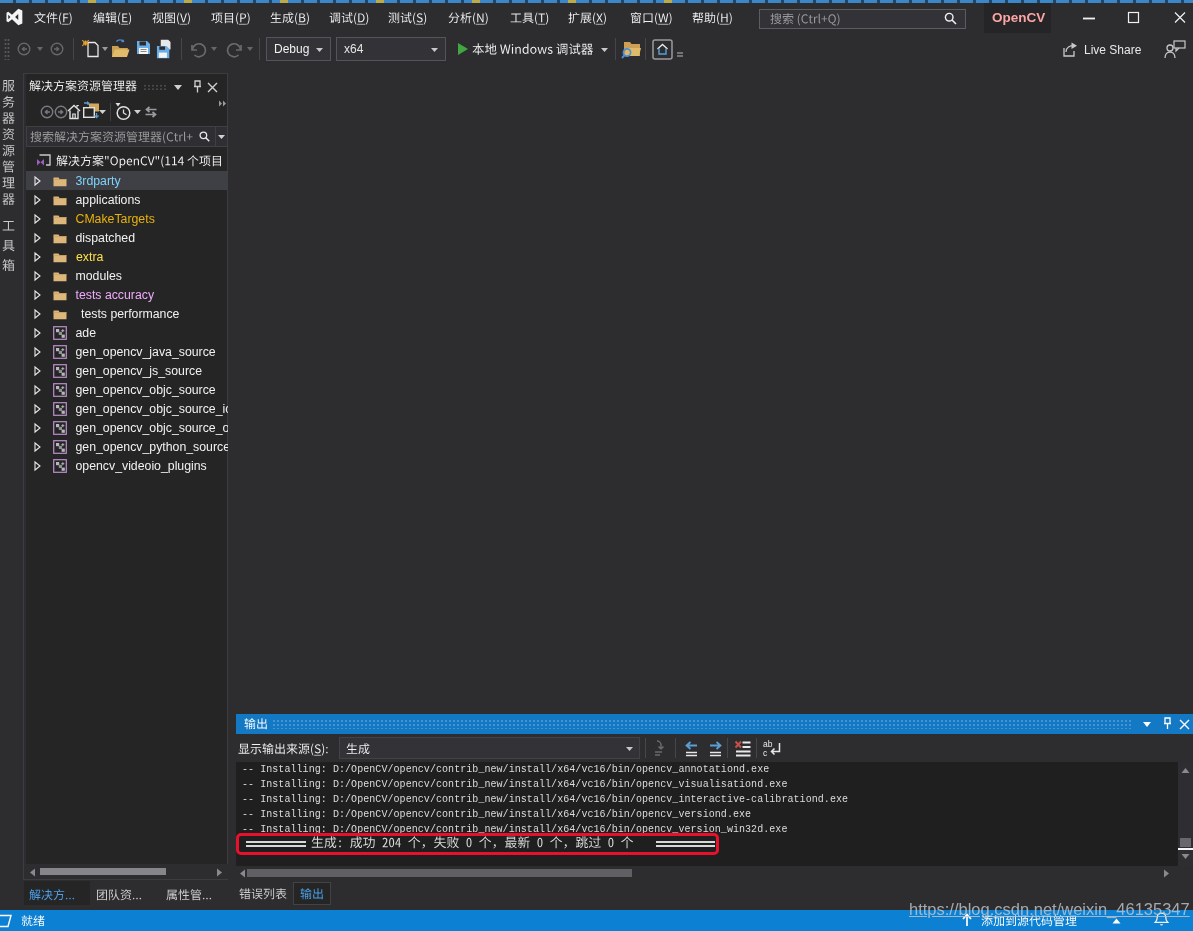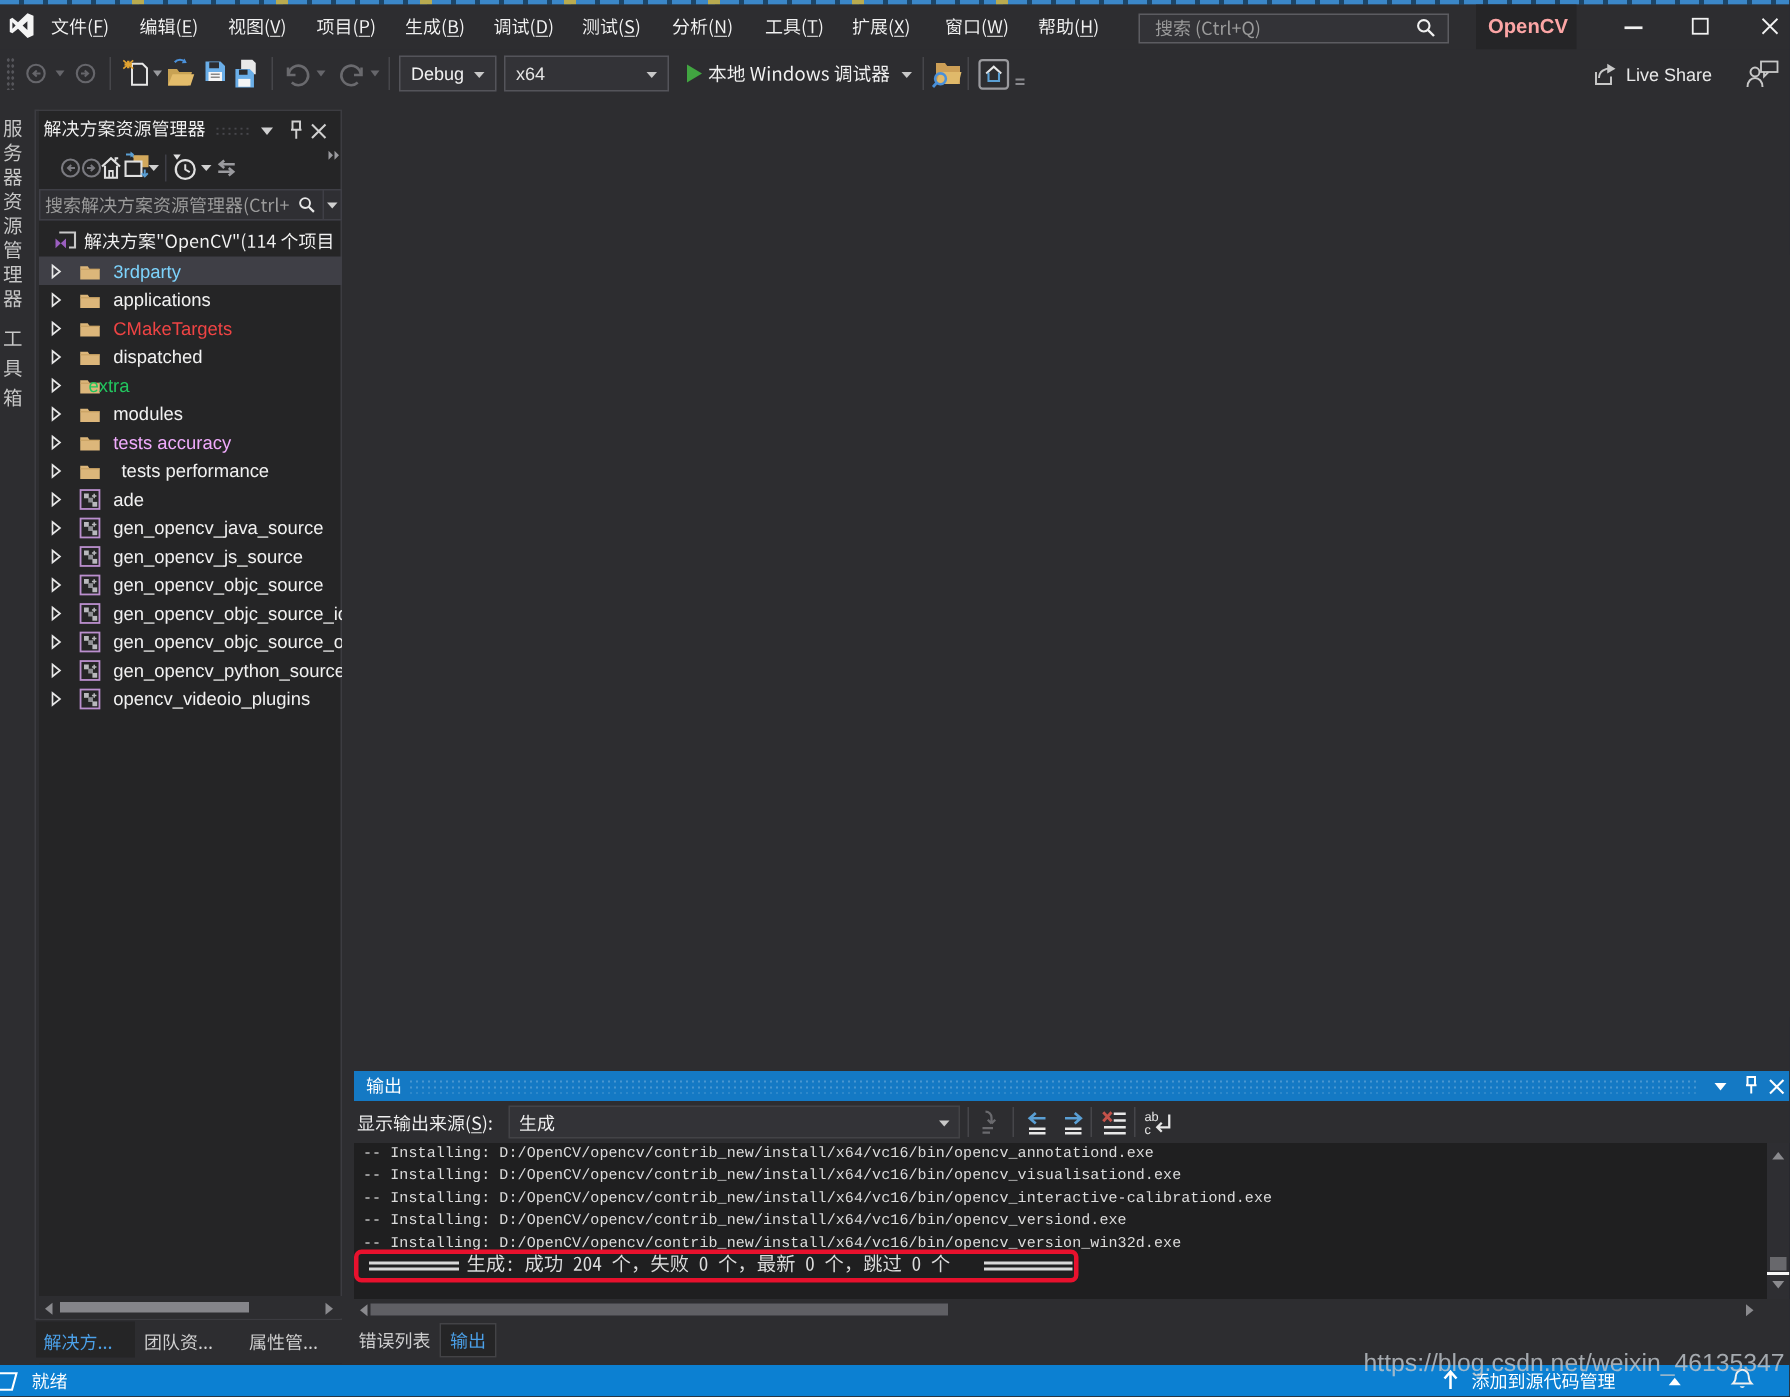--- a/index.html
+++ b/index.html
@@ -578,37 +578,37 @@
       <path d="M0.5 4.5 h13" stroke="#c9a263" stroke-width="0.8"></path>
     </svg>
     <div style="position:absolute;left:75.5px;top:192.5px;font:normal 12.3px/14.8px 'Liberation Sans',sans-serif;color:#f1f1f1;letter-spacing:0.00px;white-space:pre">applications</div>
     <svg class="t" style="left:34px;top:213.5px" width="7" height="10">
       <path d="M1 1 L6 5 L1 9 z" fill="none" stroke="#e8e8e8" stroke-width="1.1"></path>
     </svg>
     <svg class="t" style="left:53px;top:212.5px" width="14" height="12">
       <path d="M0.5 2.5 h5 l1.2 1.8 h6.8 v7 h-13 z" fill="#dcb67a"></path>
       <path d="M0.5 4.5 h13" stroke="#c9a263" stroke-width="0.8"></path>
     </svg>
-    <div style="position:absolute;left:75.5px;top:211.5px;font:normal 12.3px/14.8px 'Liberation Sans',sans-serif;color:#ef4444;letter-spacing:0.00px;white-space:pre">CMakeTargets</div>
+    <div style="position:absolute;left:75.5px;top:211.5px;font:normal 12.3px/14.8px 'Liberation Sans',sans-serif;color:#eab308;letter-spacing:0.00px;white-space:pre">CMakeTargets</div>
     <svg class="t" style="left:34px;top:232.5px" width="7" height="10">
       <path d="M1 1 L6 5 L1 9 z" fill="none" stroke="#e8e8e8" stroke-width="1.1"></path>
     </svg>
     <svg class="t" style="left:53px;top:231.5px" width="14" height="12">
       <path d="M0.5 2.5 h5 l1.2 1.8 h6.8 v7 h-13 z" fill="#dcb67a"></path>
       <path d="M0.5 4.5 h13" stroke="#c9a263" stroke-width="0.8"></path>
     </svg>
     <div style="position:absolute;left:75.5px;top:230.5px;font:normal 12.3px/14.8px 'Liberation Sans',sans-serif;color:#f1f1f1;letter-spacing:0.00px;white-space:pre">dispatched</div>
     <svg class="t" style="left:34px;top:251.5px" width="7" height="10">
       <path d="M1 1 L6 5 L1 9 z" fill="none" stroke="#e8e8e8" stroke-width="1.1"></path>
     </svg>
     <svg class="t" style="left:53px;top:250.5px" width="14" height="12">
       <path d="M0.5 2.5 h5 l1.2 1.8 h6.8 v7 h-13 z" fill="#dcb67a"></path>
       <path d="M0.5 4.5 h13" stroke="#c9a263" stroke-width="0.8"></path>
     </svg>
-    <div style="position:absolute;left:59px;top:249.5px;font:normal 12.3px/14.8px 'Liberation Sans',sans-serif;color:#22c55e;letter-spacing:0.00px;white-space:pre">extra</div>
+    <div style="position:absolute;left:76px;top:249.5px;font:normal 12.3px/14.8px 'Liberation Sans',sans-serif;color:#fde047;letter-spacing:0.00px;white-space:pre">extra</div>
     <svg class="t" style="left:34px;top:270.5px" width="7" height="10">
       <path d="M1 1 L6 5 L1 9 z" fill="none" stroke="#e8e8e8" stroke-width="1.1"></path>
     </svg>
     <svg class="t" style="left:53px;top:269.5px" width="14" height="12">
       <path d="M0.5 2.5 h5 l1.2 1.8 h6.8 v7 h-13 z" fill="#dcb67a"></path>
       <path d="M0.5 4.5 h13" stroke="#c9a263" stroke-width="0.8"></path>
     </svg>
     <div style="position:absolute;left:75.5px;top:268.5px;font:normal 12.3px/14.8px 'Liberation Sans',sans-serif;color:#f1f1f1;letter-spacing:0.00px;white-space:pre">modules</div>
     <svg class="t" style="left:34px;top:289.5px" width="7" height="10">
       <path d="M1 1 L6 5 L1 9 z" fill="none" stroke="#e8e8e8" stroke-width="1.1"></path>
@@ -919,13 +919,13 @@
         <use href="#q60" x="7000"></use>
       </g>
     </svg>
     <svg class="t" style="left:1112px;top:918px" width="9" height="6">
       <path d="M4.5 0.5 L8.5 5.5 H0.5z" fill="#ffffff"></path>
     </svg>
     <svg class="t" style="left:1153px;top:911px" width="17" height="18">
       <path d="M8.5 2.2 a4.3 4.3 0 0 1 4.3 4.3 c0 3 1.4 4.3 1.9 4.8 H2.3 c0.5-0.5 1.9-1.8 1.9-4.8 A4.3 4.3 0 0 1 8.5 2.2z" fill="none" stroke="#f0f0f0" stroke-width="1.3"></path>
       <path d="M6.8 13.2 a1.8 1.8 0 0 0 3.4 0z" fill="#f0f0f0"></path>
     </svg>
-    <div style="position:absolute;left:909px;top:898.5px;font:16.5px/21px 'Liberation Sans',sans-serif;color:rgba(190,196,203,0.82);z-index:50">https://blog.csdn.net/weixin_46135347</div>
+    <div style="position:absolute;left:909px;top:898.5px;font:16.5px/21px 'Liberation Sans',sans-serif;color:rgba(190,196,203,0.82);text-decoration:underline;z-index:50">https://blog.csdn.net/weixin_46135347</div>
   </div>
 </body></html>

